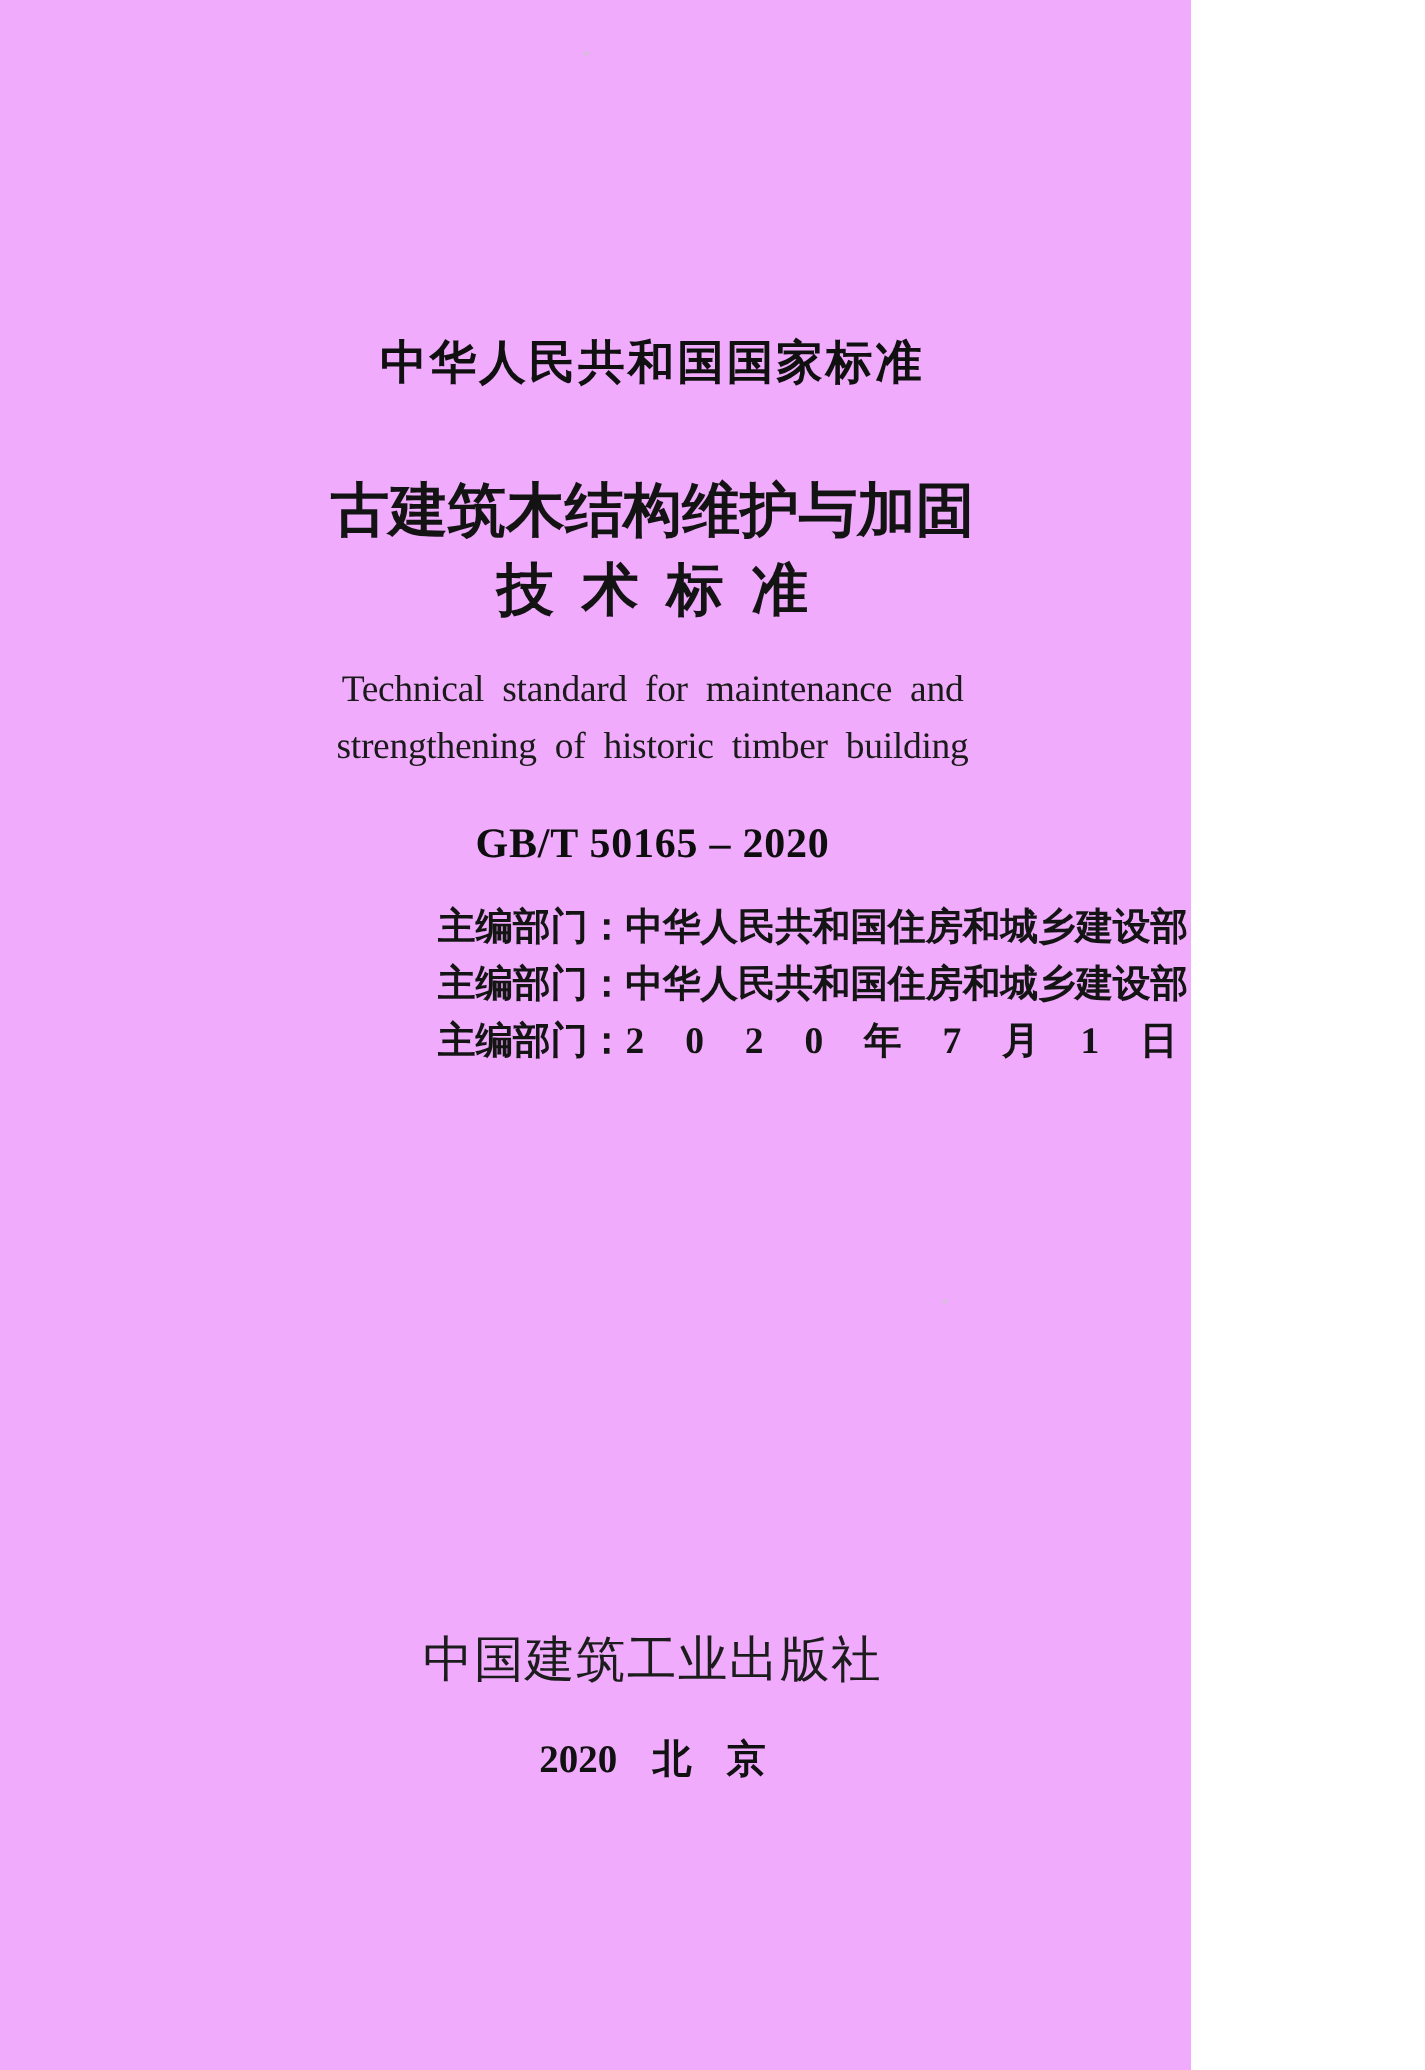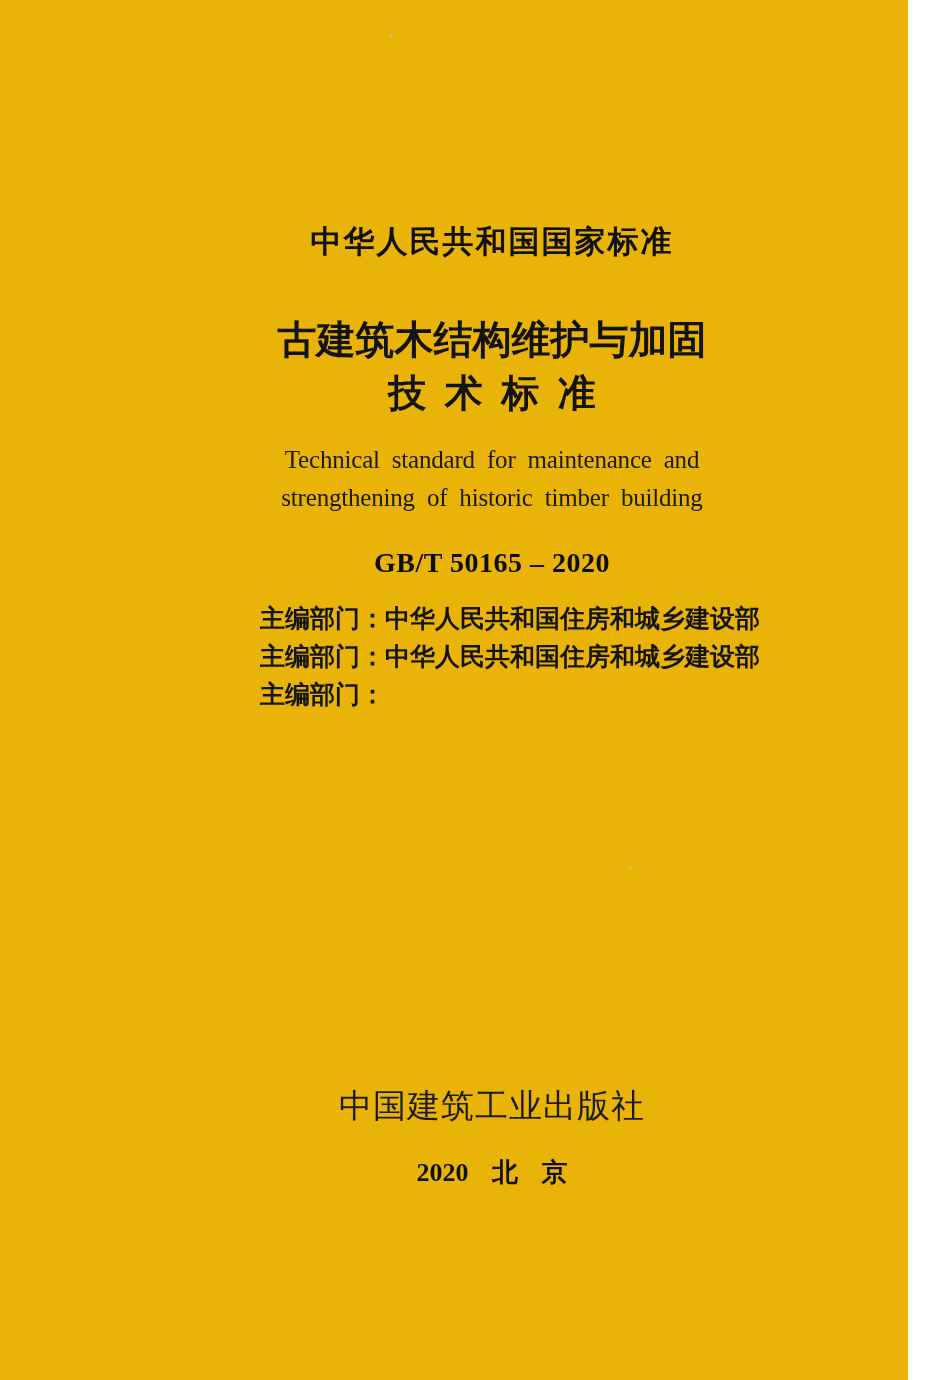--- a/index.html
+++ b/index.html
@@ -8,23 +8,23 @@
   }
   body {
     width: 950px;
     height: 1380px;
     background: #ffffff;
     font-family: "Liberation Serif", "DejaVu Serif", serif;
     overflow: hidden;
   }
   .page {
     position: relative;
-    width: 908px;
+    width: 794px;
     height: 1380px;
-    background: #eab308;
+    background: #f0abfc;
     color: #151515;
   }
   
   .center-line {
     position: absolute;
     left: 0;
     right: -76px;
     text-align: center;
     white-space: nowrap;
   }
@@ -75,21 +75,21 @@
     font-weight: 600;
     color: #141414;
   }
   .info-row {
     display: flex;
     align-items: baseline;
     justify-content: space-between;
     line-height: 38px;
     white-space: nowrap;
   }
-  .info-row .info-label { flex: 0 0 auto; }
+  .info-row .info-label { flex: 0 0 auto; margin-left: 32px; }
   .info-row .info-value { flex: 0 0 auto; }
   .info-row.date-row .info-value {
     word-spacing: 21px;
   }
   .publisher {
     top: 1084px;
     font-size: 33px;
     font-weight: 500;
     letter-spacing: 1px;
     color: #1c1c1c;
@@ -133,20 +133,21 @@
     <div class="info-row">
       <span class="info-label">主编部门：</span>
       <span class="info-value">中华人民共和国住房和城乡建设部</span>
     </div>
     <div class="info-row">
       <span class="info-label">主编部门：</span>
       <span class="info-value">中华人民共和国住房和城乡建设部</span>
     </div>
     <div class="info-row date-row">
       <span class="info-label">主编部门：</span>
+      <span class="info-value">2 0 2 0 年 7 月 1 日</span>
     </div>
   </div>
 
   <div class="center-line publisher">中国建筑工业出版社</div>
 
   <div class="center-line year-city">2020 北 京</div>
 
   <div class="speck speck-top"></div>
   <div class="speck speck-middle"></div>
 

